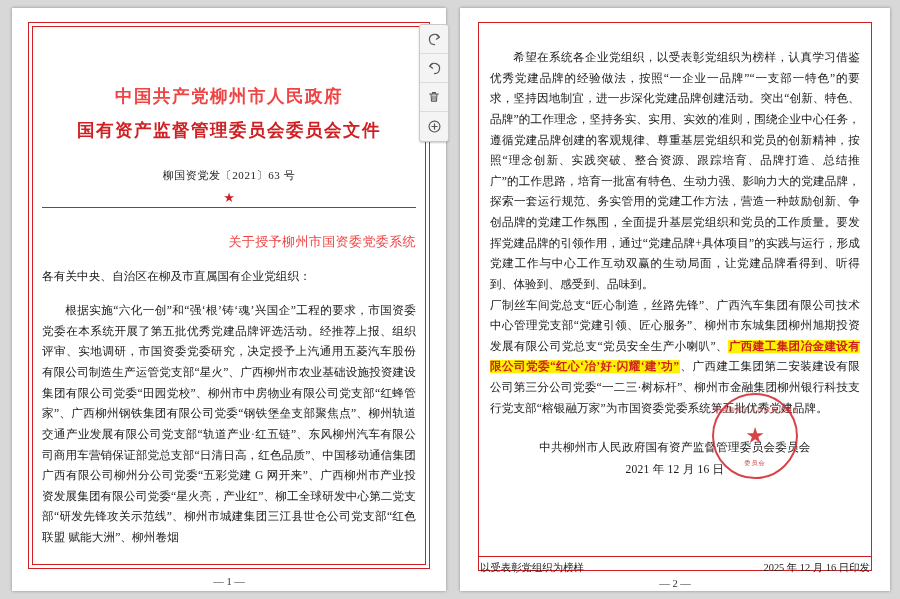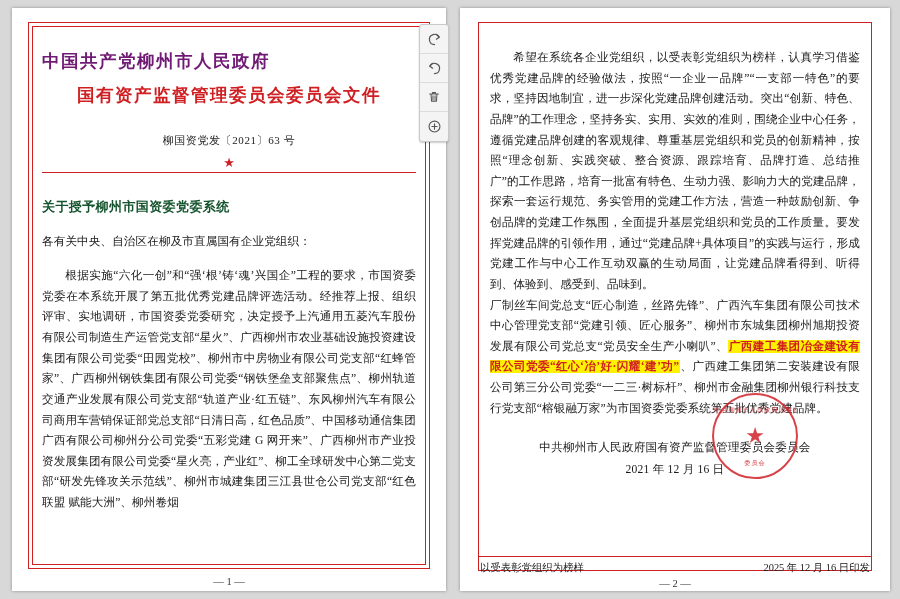--- a/index.html
+++ b/index.html
@@ -62,26 +62,27 @@
   }
   .tb-btn:last-child { border-bottom: none; }
   .tb-btn svg { display: block; }
 
   
   #page1 .inner {
     position: absolute;
     left: 30px; top: 30px; right: 30px; bottom: 34px;
   }
   .doc-org {
-    color: #701a75;
+    color: #ef4444;
     font-weight: bold;
+    text-align: center;
     font-size: 17.5px;
     letter-spacing: 1.5px;
     line-height: 1.25;
-    margin-top: 13px;
+    margin-top: 48px;
     font-family: "Liberation Serif", serif;
   }
   .doc-org2 {
     color: #cf1f22;
     font-weight: bold;
     text-align: center;
     font-size: 17.5px;
     letter-spacing: 1.5px;
     line-height: 1.25;
     margin-top: 12px;
@@ -99,25 +100,25 @@
     font-size: 13px;
     margin-top: 8px;
     line-height: 1;
   }
   .hr-red {
     height: 1px;
     background: #cf1f22;
     margin: 3px 0 0 0;
   }
   .doc-title {
-    text-align: left;
-    font-weight: bold;
+    text-align: right;
+    font-weight: normal;
     font-size: 13px;
     line-height: 1.6;
-    color: #14532d;
+    color: #ef4444;
     margin-top: 24px;
     letter-spacing: 0.4px;
   }
   .body-text {
     font-size: 11.6px;
     line-height: 1.78;
     color: #1a1a1a;
     text-align: justify;
     margin-top: 14px;
     letter-spacing: 0.1px;

